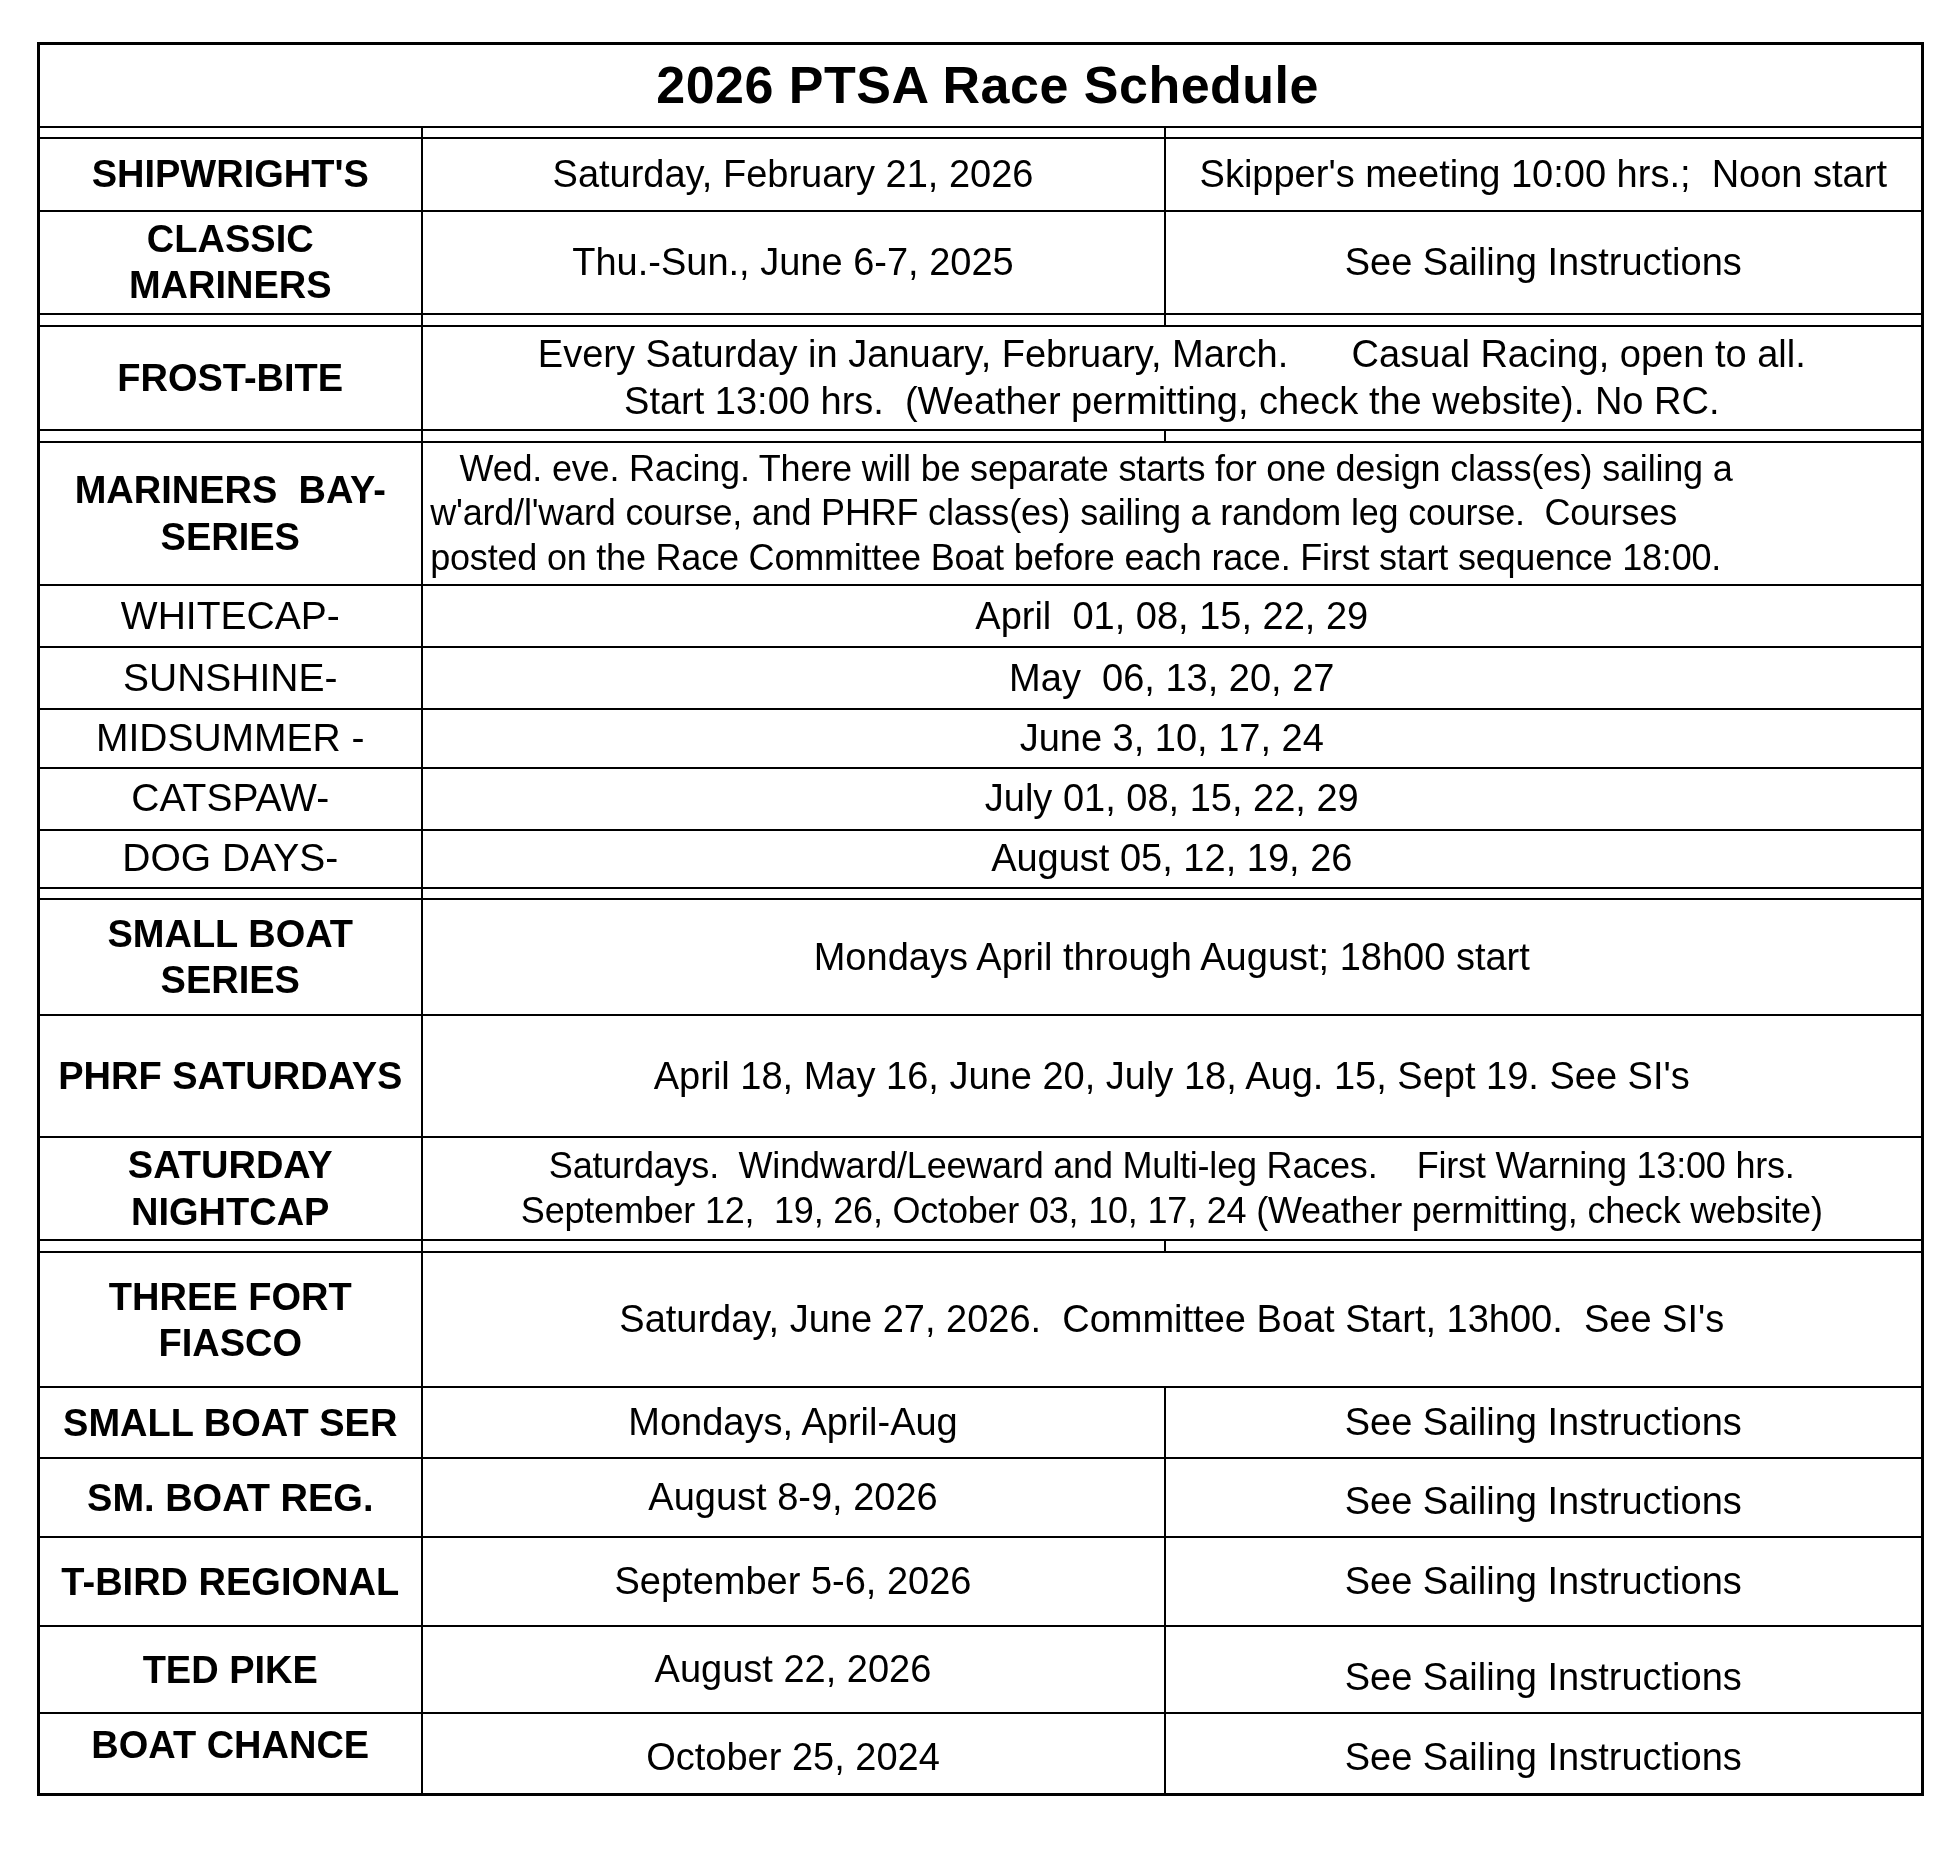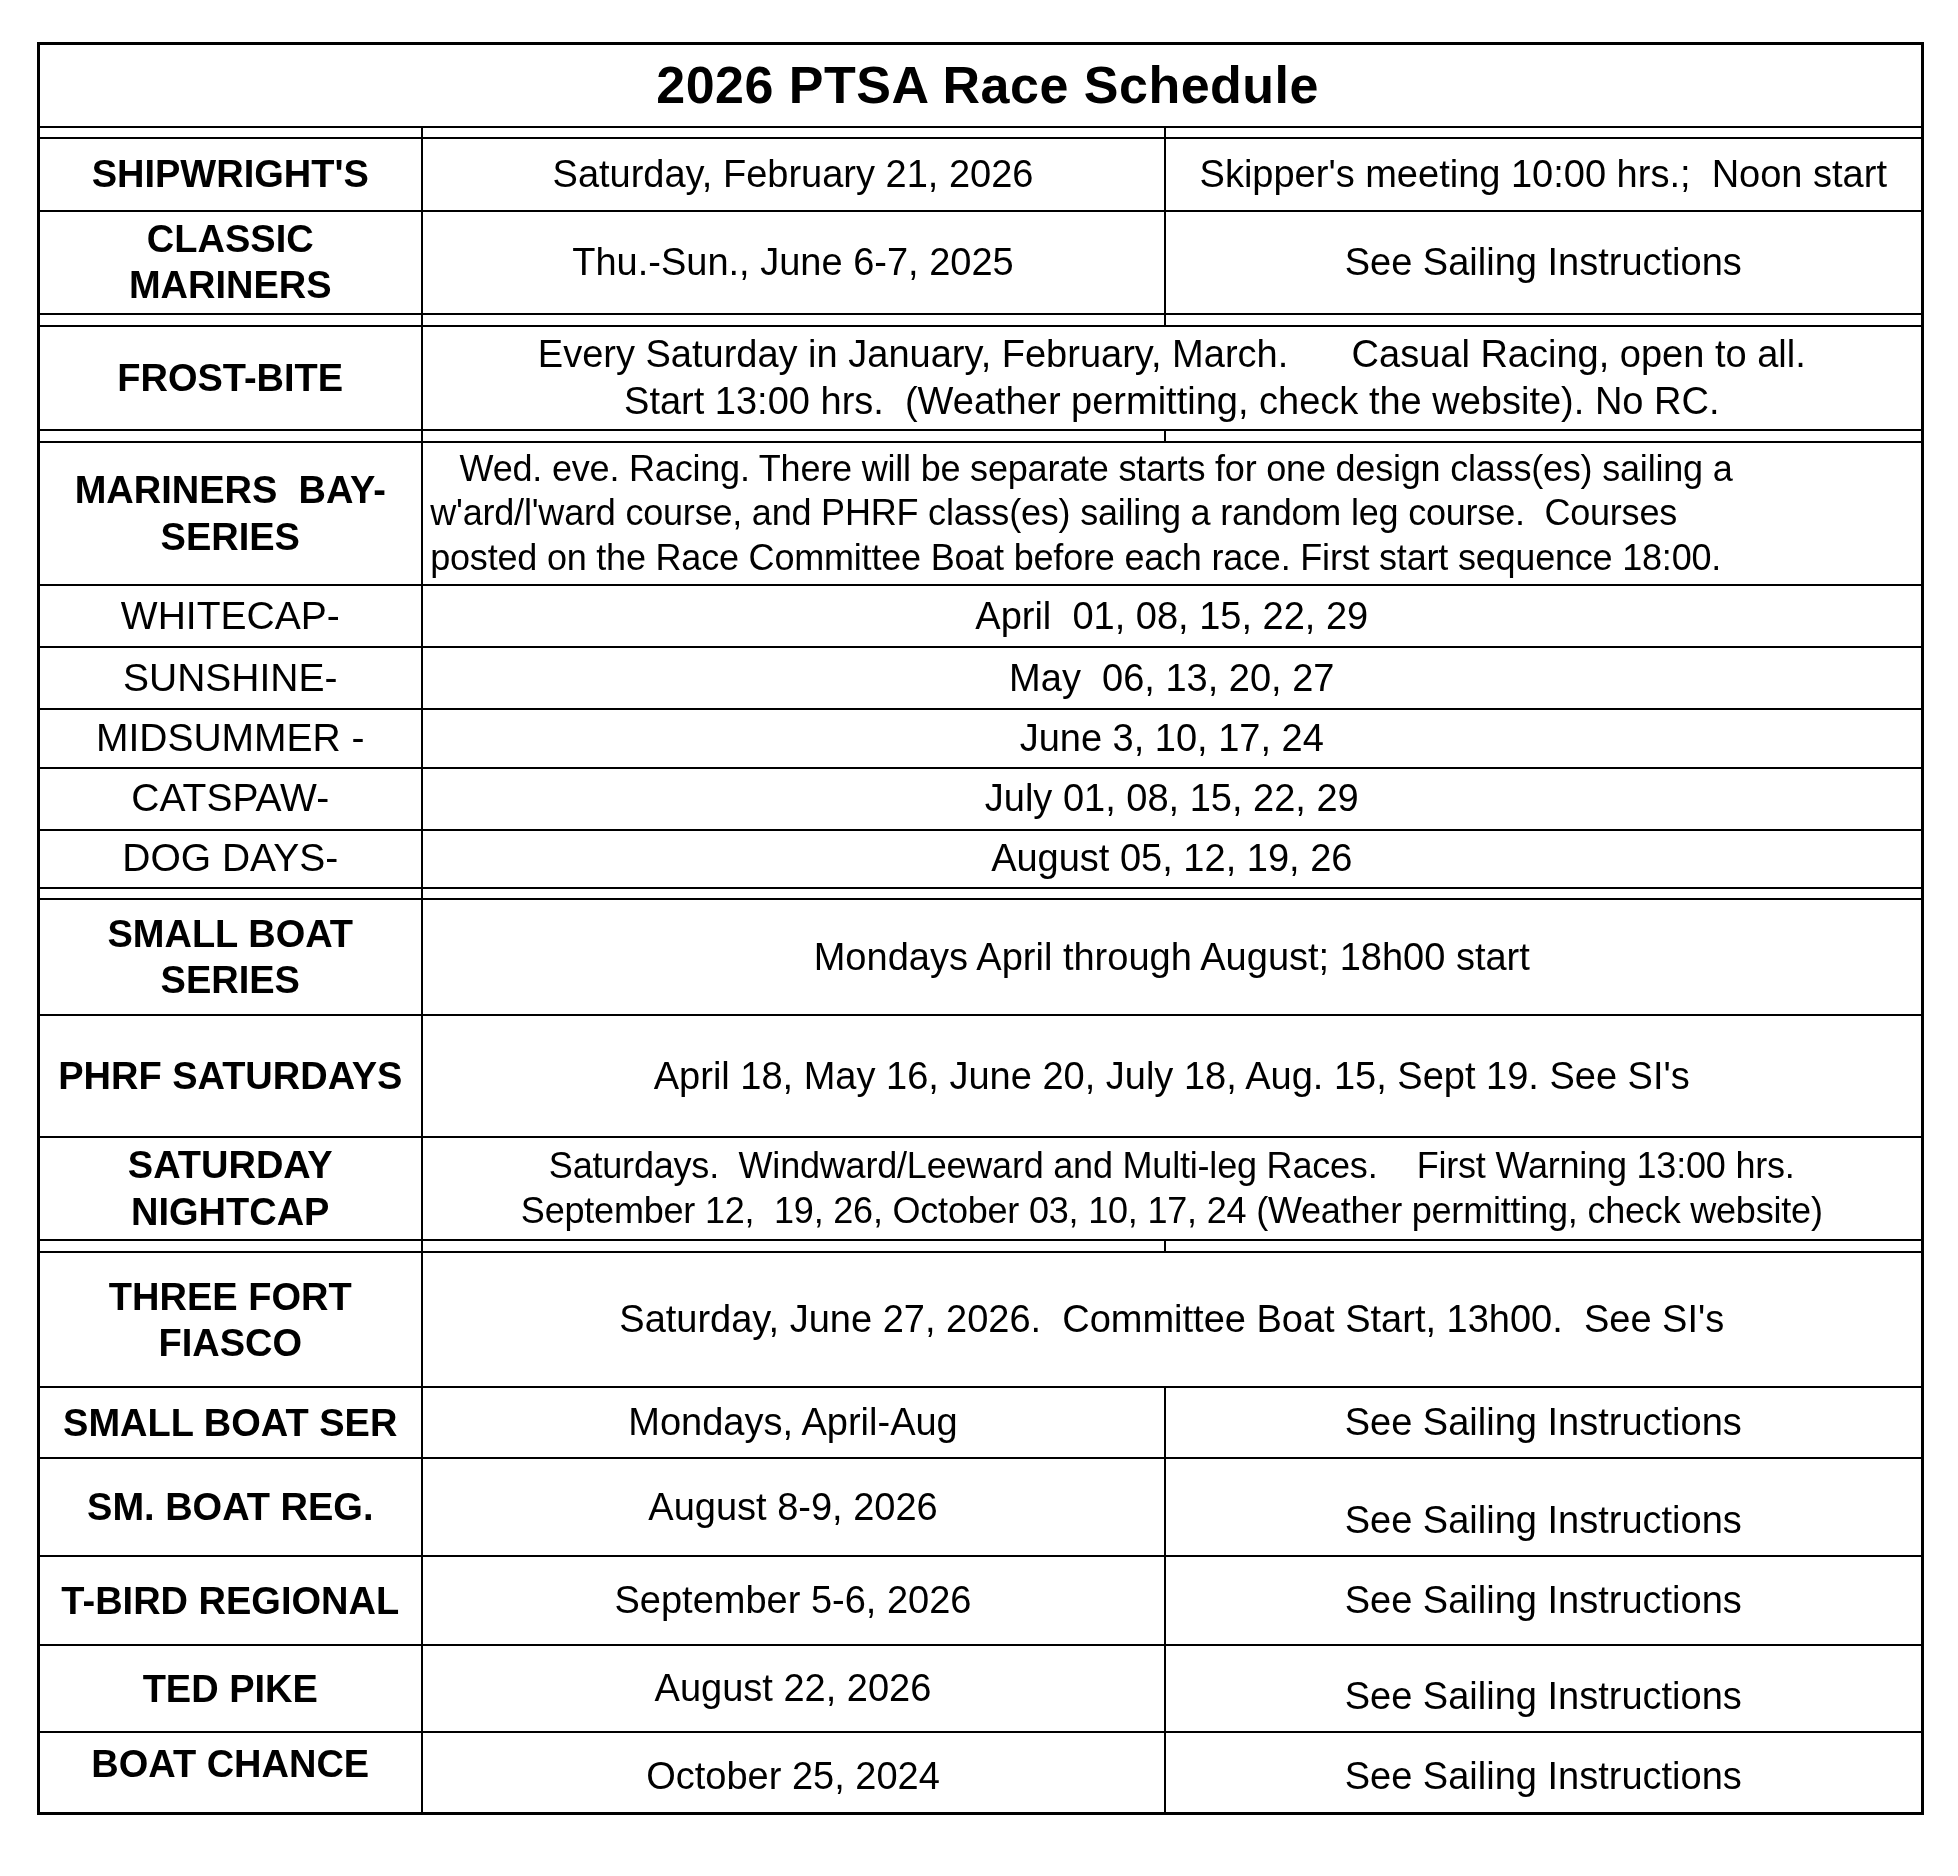--- a/index.html
+++ b/index.html
@@ -162,21 +162,21 @@
 FIASCO</td>
       <td colspan="2">Saturday, June 27, 2026.  Committee Boat Start, 13h00.  See SI's</td>
     </tr>
 
     <tr style="height:71px">
       <td class="lc">SMALL BOAT SER</td>
       <td>Mondays, April-Aug</td>
       <td class="vbot">See Sailing Instructions</td>
     </tr>
 
-    <tr style="height:98px">
+    <tr style="height:79px">
       <td class="lc">SM. BOAT REG.</td>
       <td>August 8-9, 2026</td>
       <td class="vbot">See Sailing Instructions</td>
     </tr>
 
     <tr style="height:89px">
       <td class="lc">T-BIRD REGIONAL</td>
       <td>September 5-6, 2026</td>
       <td>See Sailing Instructions</td>
     </tr>

